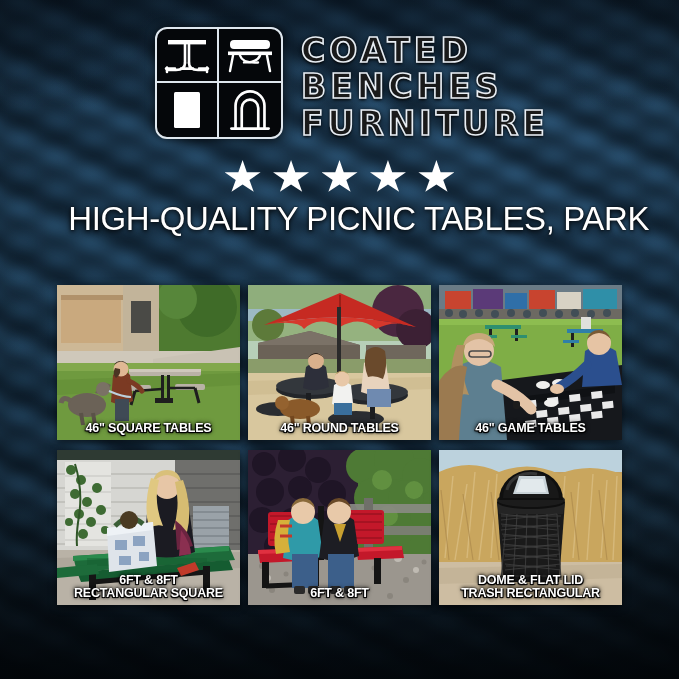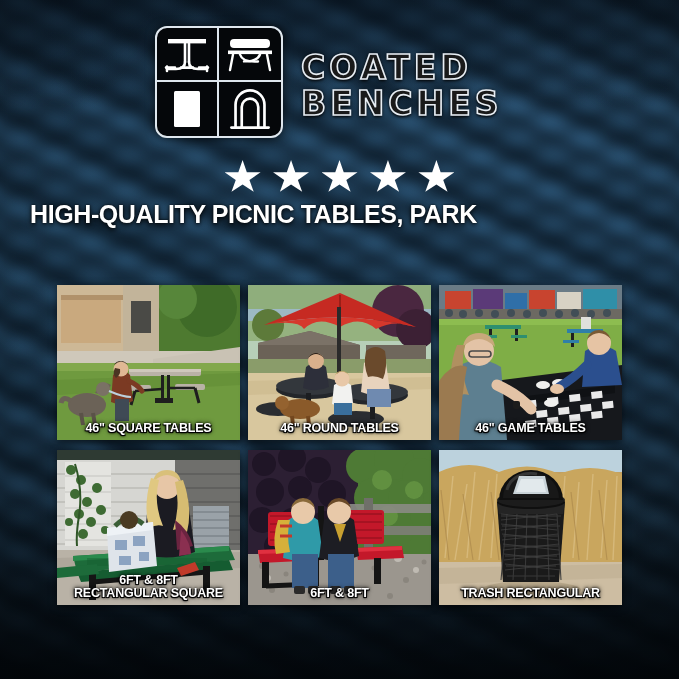--- a/index.html
+++ b/index.html
@@ -61,22 +61,22 @@
   }
 
   
   .stars{position:absolute;left:0;right:0;top:160px;text-align:center;}
   .star{display:inline-block;width:36px;height:35px;margin:0 4px;background:#fff;
     clip-path:polygon(50% 0%,61.8% 35%,100% 35%,69% 57%,80.9% 91%,50% 70%,19.1% 91%,31% 57%,0% 35%,38.2% 35%);
     filter:drop-shadow(0 1px 2px rgba(0,0,0,.8));}
 
   
   .headline{
-    position:absolute;left:30px;right:30px;top:200px;text-align:left;
-    color:#fff;font-weight:700;font-size:25px;line-height:1.13;
+    position:absolute;left:30px;right:30px;top:200px;text-align:right;
+    color:#fff;font-weight:400;font-size:33px;line-height:1.13;
     letter-spacing:-0.4px;
     text-shadow:0 2px 5px rgba(0,0,0,.92), 0 0 2px rgba(0,0,0,.9);
   }
   .headline div{white-space:nowrap;}
 
   
   .grid{
     position:absolute;left:57px;top:285px;width:565px;
     display:grid;grid-template-columns:repeat(3,183px);
     column-gap:8px;row-gap:10px;
@@ -132,20 +132,21 @@
           <svg viewBox="0 0 60 52" fill="none" stroke="#fff" stroke-width="2.6" stroke-linecap="round">
             <path d="M16 44 L16 22 A14 14 0 0 1 44 22 L44 44"></path>
             <path d="M22 44 L22 24 A8 8 0 0 1 38 24 L38 44"></path>
             <path d="M12 44 L48 44"></path>
           </svg>
         </div>
       </div>
       <div class="logo-text">
         <div class="logo-line">COATED</div>
         <div class="logo-line">BENCHES</div>
+        <div class="logo-line">FURNITURE</div>
       </div>
     </div>
 
     <div class="stars">
       <i class="star"></i>
       <i class="star"></i>
       <i class="star"></i>
       <i class="star"></i>
       <i class="star"></i>
     </div>
@@ -540,19 +541,20 @@
           <ellipse cx="92" cy="50" rx="34" ry="7" fill="#1c1c1c"></ellipse>
 
           <path d="M60 50 A32 30 0 0 1 124 50 Z" fill="#0f0f0f"></path>
           <path d="M64 48 A28 26 0 0 1 120 48 Z" fill="#181818"></path>
           <path d="M68 40 A24 20 0 0 1 98 24" stroke="#4a4a4a" stroke-width="3" fill="none" opacity=".6"></path>
 
           <path d="M74 44 L110 44 L106 26 L80 26 Z" fill="#c9d3d8"></path>
           <path d="M77 42 L107 42 L104 29 L82 29 Z" fill="#e2e9ec"></path>
         </svg>
         <div class="cap">
+          <span>DOME &amp; FLAT LID</span>
           <span>TRASH RECTANGULAR</span>
         </div>
       </div>
 
     </div>
   </div>
 </div>
 
 </body></html>

